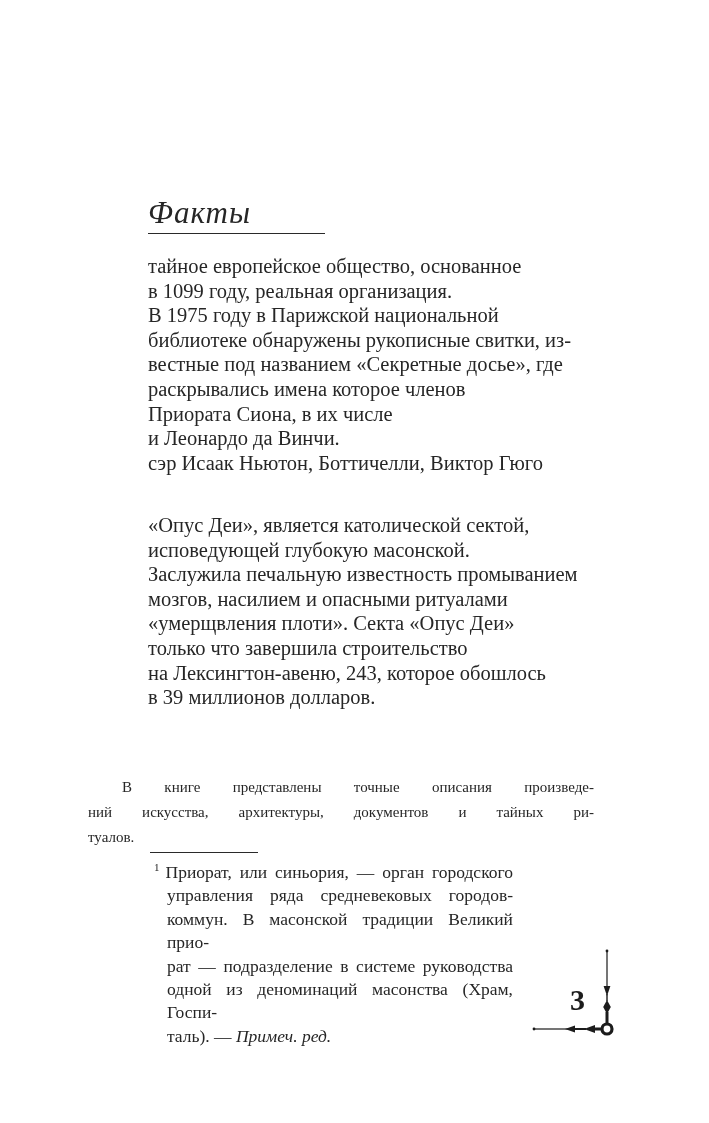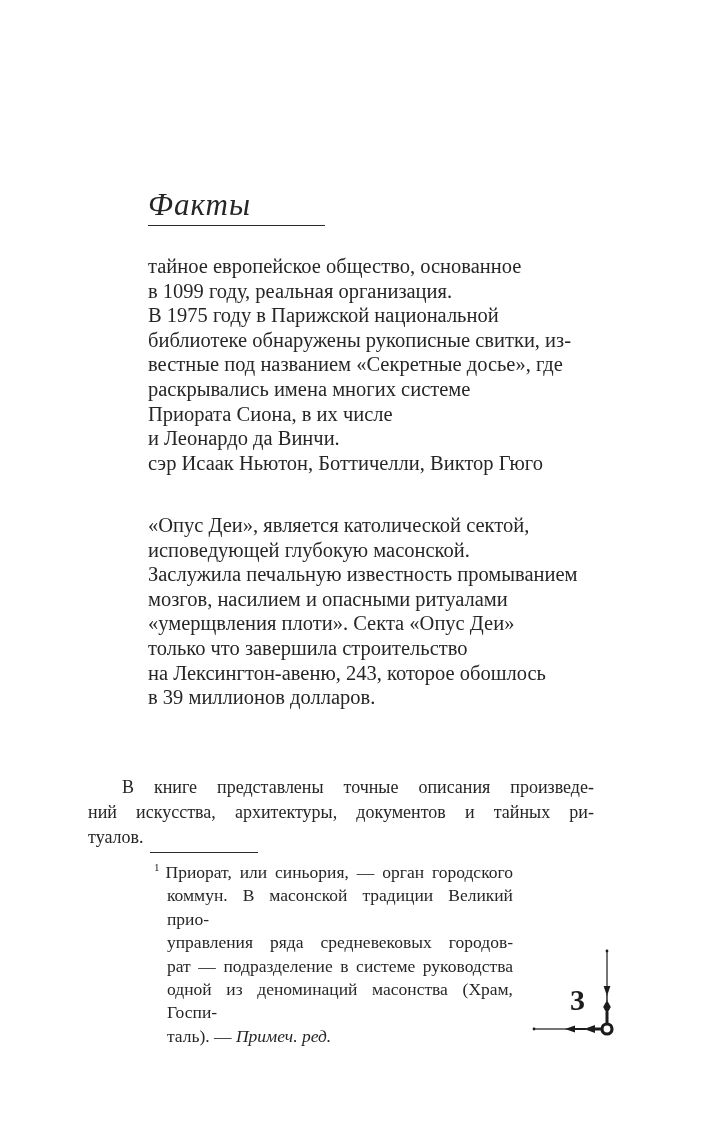--- a/index.html
+++ b/index.html
@@ -6,21 +6,21 @@
   .page{
     position:relative;
     width:709px;height:1123px;
     margin:0 auto;
     background:#ffffff;
     font-family:"Liberation Serif", serif;
     color:#262626;
     overflow:hidden;
   }
   .title-wrap{
-    position:absolute;left:148px;top:188px;
+    position:absolute;left:148px;top:196px;
     width:177px;
     border-bottom:1.6px solid #2a2a2a;
     padding-bottom:3px;
   }
   .title{
     font-style:italic;
     font-size:31px;
     line-height:34px;
     letter-spacing:1px;
   }
@@ -30,21 +30,21 @@
     font-size:20.5px;
     line-height:24.6px;
     white-space:nowrap;
   }
   .facts-1{top:254px;}
   .facts-2{top:513px;}
   sup.fn-ref{font-size:12px;vertical-align:super;line-height:0;}
   .body-para{
     position:absolute;left:88px;top:775px;
     width:506px;
-    font-size:18px;
+    font-size:15px;
     line-height:25px;
   }
   .jline{text-align:justify;text-align-last:justify;}
   .body-para .indent{text-indent:34px;}
   .footnote{
     position:absolute;left:150px;top:852px;
     width:363px;
     font-size:17.5px;
     line-height:23.4px;
   }
@@ -76,21 +76,21 @@
   <div class="title-wrap">
     <span class="title">Факты</span>
   </div>
 
   <div class="facts facts-1">
     <div>тайное европейское общество, основанное</div>
     <div>в 1099 году, реальная организация.</div>
     <div>В 1975 году в Парижской национальной</div>
     <div>библиотеке обнаружены рукописные свитки, из-</div>
     <div>вестные под названием «Секретные досье», где</div>
-    <div>раскрывались имена многих системе</div>
+    <div>раскрывались имена которое членов</div>
     <div>Приората Сиона, в их числе</div>
     <div>и Леонардо да Винчи.</div>
     <div>сэр Исаак Ньютон, Боттичелли, Виктор Гюго</div>
   </div>
 
   <div class="facts facts-2">
     <div>«Опус Деи», является католической сектой,</div>
     <div>исповедующей глубокую масонской.</div>
     <div>Заслужила печальную известность промыванием</div>
     <div>мозгов, насилием и опасными ритуалами</div>
@@ -103,22 +103,22 @@
   <div class="body-para">
     <div class="jline indent">В книге представлены точные описания произведе-</div>
     <div class="jline">ний искусства, архитектуры, документов и тайных ри-</div>
     <div>туалов.</div>
   </div>
 
   <div class="footnote">
     <div class="fn-rule"></div>
     <div class="fn-body">
       <div class="jline"><sup class="fn-marker">1</sup><span>Приорат, или синьория, — орган городского</span></div>
+      <div class="jline">управления ряда средневековых городов-</div>
       <div class="jline">коммун. В масонской традиции Великий прио-</div>
-      <div class="jline">управления ряда средневековых городов-</div>
       <div class="jline">рат — подразделение в системе руководства</div>
       <div class="jline">одной из деноминаций масонства (Храм, Госпи-</div>
       <div><span>таль). — </span><span class="fn-italic">Примеч. ред.</span></div>
     </div>
   </div>
 
   <div class="page-number">3</div>
 
   <svg class="corner-ornament" width="92" height="96" viewBox="0 0 92 96" xmlns="http://www.w3.org/2000/svg">
     <g fill="#1c1c1c" stroke="none">

